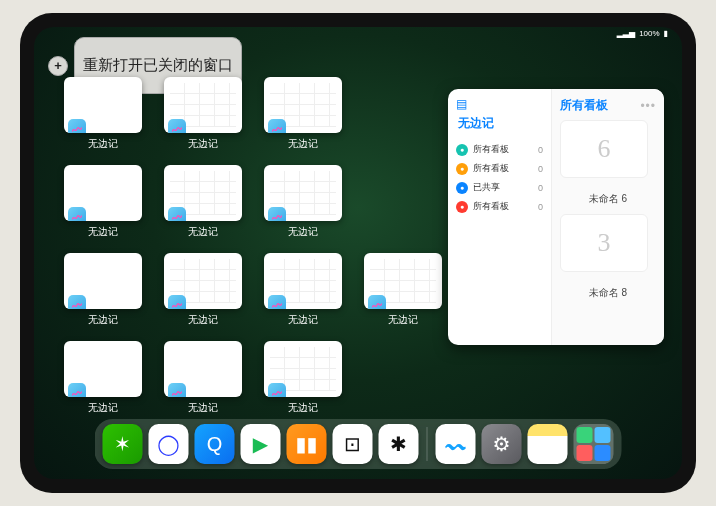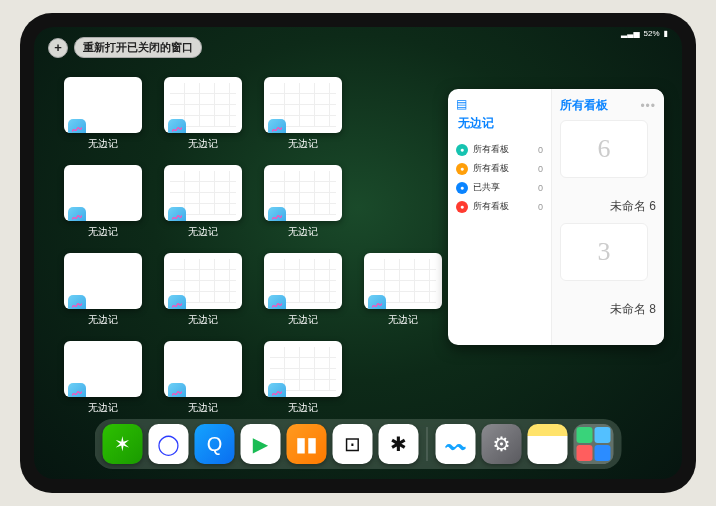--- a/index.html
+++ b/index.html
@@ -34,22 +34,22 @@
   }
   .pill-plus {
     width: 20px; height: 20px; border-radius: 10px;
     background: #d8d8d4; color: #222;
     display: flex; align-items: center; justify-content: center;
     font-size: 13px; font-weight: bold;
     border: 1px solid #aaa;
   }
   .pill-text {
     background: #d8d8d4; border: 1px solid #aaa;
-    border-radius: 10px; padding: 2px 8px;
-    font-size: 11px; color: #222; font-weight: bold;
+    border-radius: 10px; padding: 18px 8px;
+    font-size: 15px; color: #222;
   }
   .grid {
     position: absolute; top: 50px; left: 30px;
     display: grid; grid-template-columns: repeat(4, 78px);
     gap: 14px 22px;
   }
   .thumb {
     display: flex; flex-direction: column; align-items: center; gap: 4px;
     cursor: pointer;
   }
@@ -106,21 +106,21 @@
     margin-bottom: 6px;
   }
   .panel-right-title { color: #0a84ff; font-size: 12px; font-weight: 600; }
   .dots { color: #bbb; font-size: 12px; letter-spacing: 1px; }
   .board-item { margin-bottom: 8px; }
   .board-thumb {
     width: 88px; height: 58px; background: #fff; border: 1px solid #eee; border-radius: 6px;
     display: flex; align-items: center; justify-content: center;
     font-size: 26px; color: #ccc; font-family: cursive;
   }
-  .board-meta { font-size: 12px; color: #444; margin-top: 20px; text-align: right; }
+  .board-meta { font-size: 10px; color: #444; margin-top: 14px; text-align: center; }
   .board-sub { font-size: 7px; color: #aaa; text-align: center; }
 
   .dock {
     position: absolute; bottom: 10px; left: 50%; transform: translateX(-50%);
     height: 50px; padding: 5px 8px;
     background: rgba(120,140,125,.35);
     backdrop-filter: blur(6px);
     border-radius: 18px;
     display: flex; align-items: center; gap: 6px;
   }
@@ -148,21 +148,21 @@
   .app-mini svg { width: 12px; height: 12px; }
 </style>
 </head>
 <body>
 
 <div class="device">
   <div class="screen">
 
     <div class="status-bar">
       <span>▂▃▅</span>
-      <span>52%</span>
+      <span>100%</span>
       <span>▮</span>
     </div>
 
     <div class="pill">
       <div class="pill-plus">+</div>
       <div class="pill-text">重新打开已关闭的窗口</div>
     </div>
 
     <div class="grid" id="thumb-grid">
         <div class="thumb">

